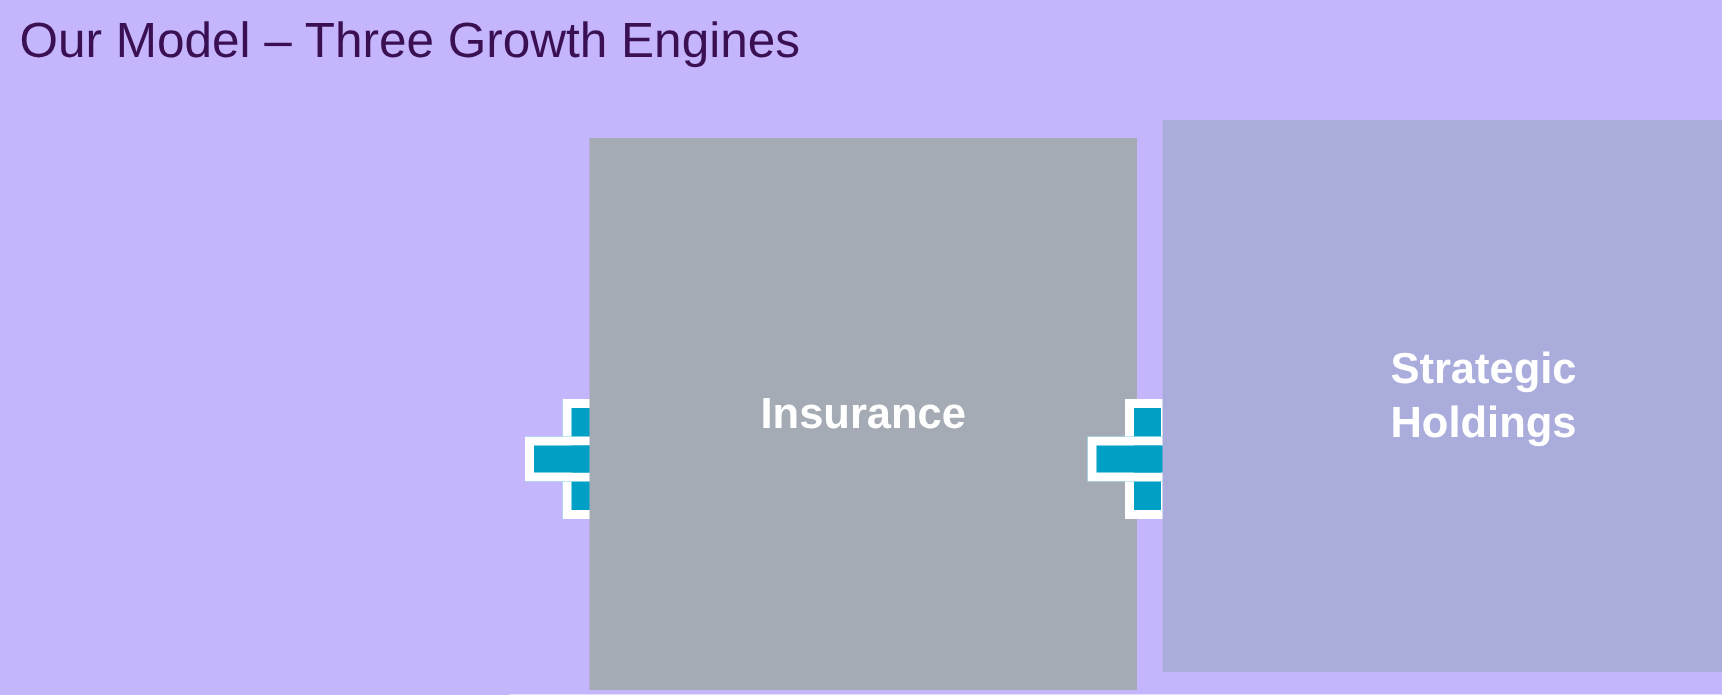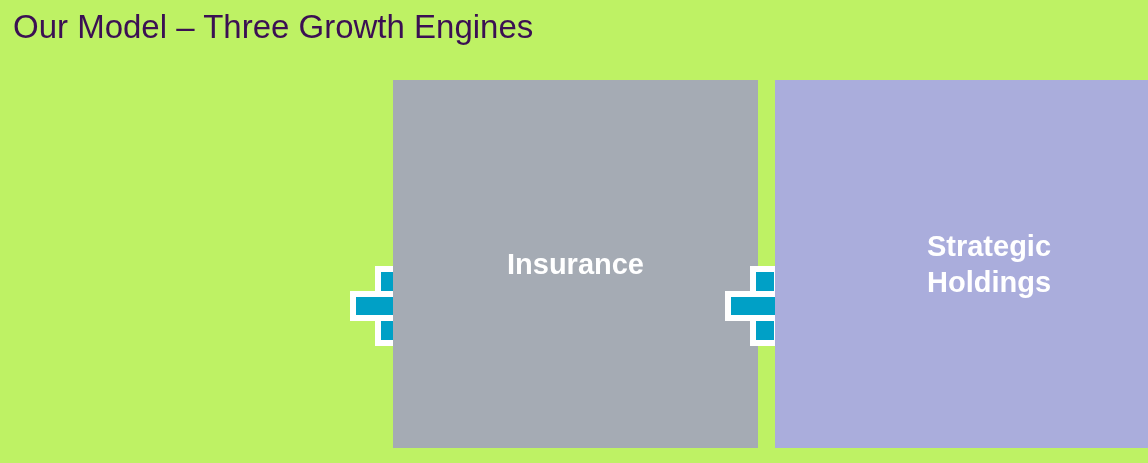--- a/index.html
+++ b/index.html
@@ -11,21 +11,21 @@
     width: 1148px;
     height: 463px;
     font-family: "Liberation Sans", sans-serif;
     overflow: hidden;
   }
 
   .slide {
     position: relative;
     width: 1148px;
     height: 463px;
-    background: #bef264;
+    background: #c4b5fd;
   }
 
   
   .slide-title {
     position: absolute;
     left: 13px;
     top: 5px;
     font-size: 33px;
     line-height: 44px;
     font-weight: 400;
@@ -116,21 +116,21 @@
 
   <div class="engine-row">
 
 
     <div class="plus-connector" id="plus-0">
       <div class="bar bar-v" style="background: rgb(0, 160, 198); border-color: rgb(255, 255, 255);"></div>
       <div class="bar bar-h" style="background: rgb(0, 160, 198); border-color: rgb(255, 255, 255);"></div>
       <div class="bar-core" style="background: rgb(0, 160, 198);"></div>
     </div>
 
-    <div class="engine-box" id="engine-1" style="background: rgb(165, 171, 180);">
+    <div class="engine-box" id="engine-1" style="background: rgb(165, 171, 180); margin-top: 12px;">
       <div class="engine-label" style="color: rgb(255, 255, 255);">Insurance</div>
     </div>
 
     <div class="plus-connector" id="plus-1">
       <div class="bar bar-v" style="background: rgb(0, 160, 198); border-color: rgb(255, 255, 255);"></div>
       <div class="bar bar-h" style="background: rgb(0, 160, 198); border-color: rgb(255, 255, 255);"></div>
       <div class="bar-core" style="background: rgb(0, 160, 198);"></div>
     </div>
 
     <div class="engine-box" id="engine-2" style="background: rgb(170, 173, 220);">

